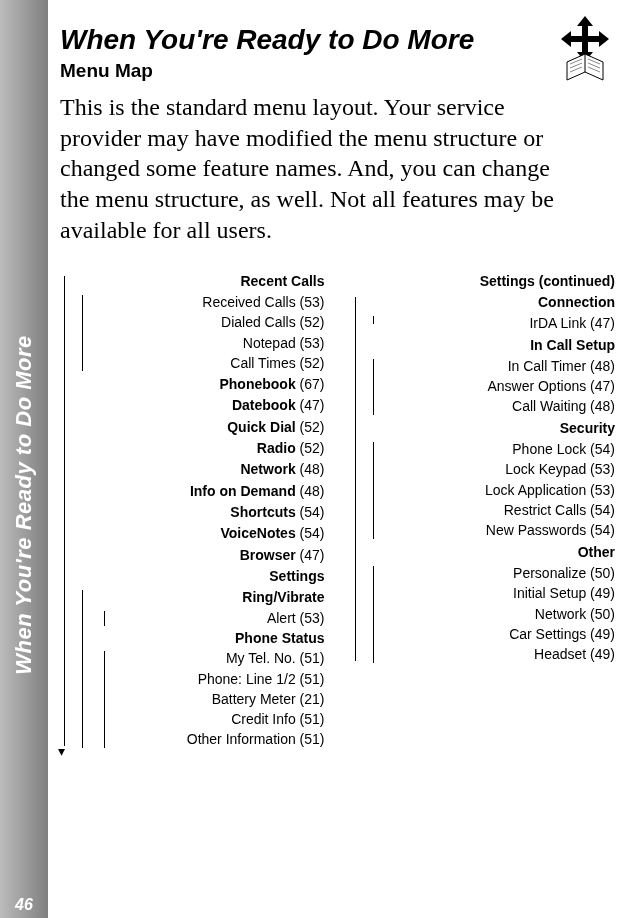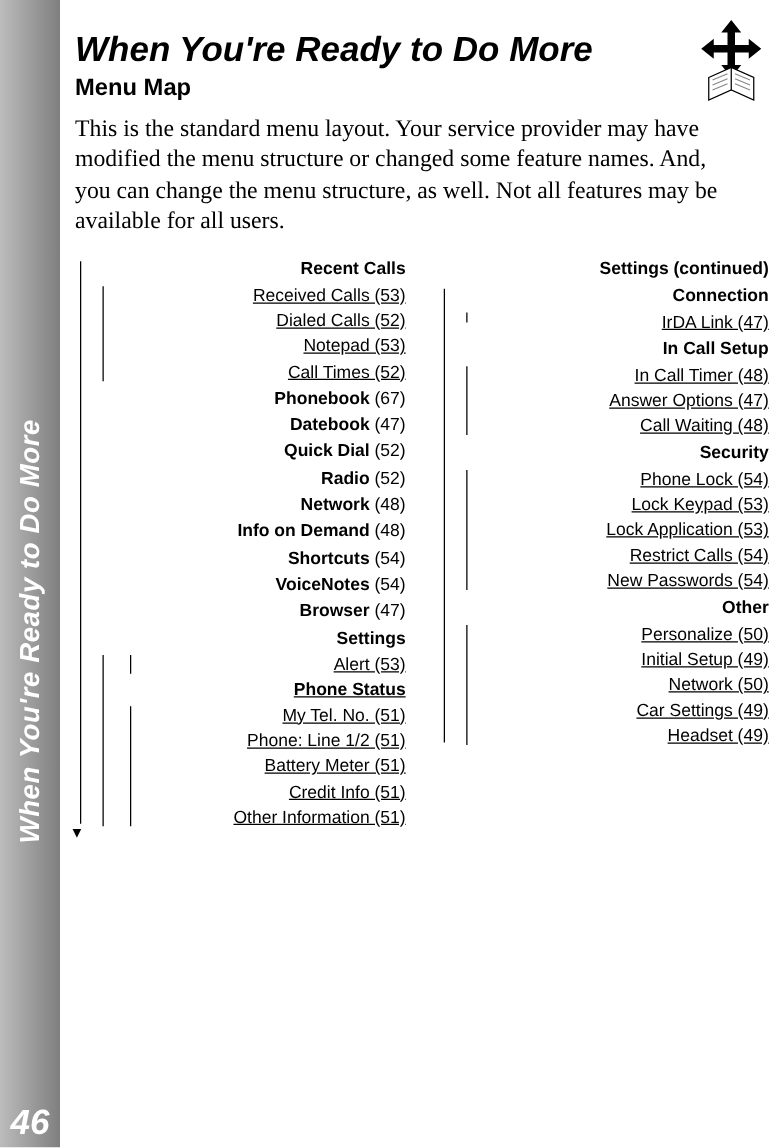--- a/index.html
+++ b/index.html
@@ -7,41 +7,41 @@
   .side-tab {
     position:absolute; left:0; top:0; width:48px; height:918px;
     background:linear-gradient(to right, #bcbcbc, #7f7f7f);
     color:#fff; font-weight:bold; font-style:italic;
   }
   .side-tab .label {
     position:absolute; left:50%; top:55%; transform:translate(-50%,-50%) rotate(-90deg);
     white-space:nowrap; font-size:22px; letter-spacing:0.5px;
   }
   .side-tab .page-num {
-    position:absolute; left:0; bottom:4px; width:48px; text-align:center; font-size:28px;
+    position:absolute; left:0; bottom:4px; width:48px; text-align:center; font-size:16px;
   }
   .content { position:absolute; left:60px; top:18px; right:12px; }
   h1 { font-size:28px; font-weight:bold; font-style:italic; margin:6px 0 4px 0; }
   h2 { font-size:19px; font-weight:bold; margin:4px 0 10px 0; }
-  .intro { font-family:"Times New Roman", Times, serif; font-size:19px; line-height:1.28; margin:0 0 14px 0; max-width:520px; }
+  .intro { font-family:"Times New Roman", Times, serif; font-size:24px; line-height:1.28; margin:0 0 24px 0; max-width:520px; }
   .mapicon { position:absolute; right:0; top:-4px; width:60px; height:70px; }
   .cols { display:flex; gap:26px; margin-top:2px;text-align:right; }
   .col { flex:1; font-size:14px; line-height:1.38; }
   .group { position:relative; padding-left:14px; }
   .group::before {
     content:""; position:absolute; left:4px; top:4px; bottom:4px; border-left:1px solid #000;
   }
   .top-item { margin:2px 0 2px 0; }
   .bold { font-weight:bold; }
   .sub { position:relative; padding-left:16px; margin-left:6px; }
   .sub::before {
     content:""; position:absolute; left:2px; top:2px; bottom:2px; border-left:1px solid #000;
   }
   .sub.short::before { top:2px; bottom:auto; height:8px; }
-  .sub-item { margin:1px 0;text-decoration:underline; }
+  .sub-item { margin:1px 0; }
   .arrow-down { position:absolute; left:-2px; bottom:-12px; font-size:14px; color:#000;}
   .col-wrap { position:relative; }
 </style>
 </head>
 <body>
 <div class="page">
 
   <div class="side-tab">
     <div class="label">When You're Ready to Do More</div>
     <div class="page-num">46</div>
@@ -83,28 +83,29 @@
           <div class="top-item"><span class="bold">Quick Dial</span> <span>(52)</span></div>
           <div class="top-item"><span class="bold">Radio</span> <span>(52)</span></div>
           <div class="top-item"><span class="bold">Network</span> <span>(48)</span></div>
           <div class="top-item"><span class="bold">Info on Demand</span> <span>(48)</span></div>
           <div class="top-item"><span class="bold">Shortcuts</span> <span>(54)</span></div>
           <div class="top-item"><span class="bold">VoiceNotes</span> <span>(54)</span></div>
           <div class="top-item"><span class="bold">Browser</span> <span>(47)</span></div>
 
           <div class="top-item"><span class="bold">Settings</span></div>
           <div class="sub">
+            <div class="sub-item bold">Ring/Vibrate</div>
             <div class="sub">
               <div class="sub-item">Alert (53)</div>
             </div>
             <div class="sub-item bold">Phone Status</div>
             <div class="sub">
               <div class="sub-item">My Tel. No. (51)</div>
               <div class="sub-item">Phone: Line 1/2 (51)</div>
-              <div class="sub-item">Battery Meter (51)</div>
+              <div class="sub-item">Battery Meter (21)</div>
               <div class="sub-item">Credit Info (51)</div>
               <div class="sub-item">Other Information (51)</div>
             </div>
           </div>
           <span class="arrow-down">▾</span>
         </div>
       </div>
 
       <div class="col">
         <div class="top-item bold">Settings (continued)</div>

